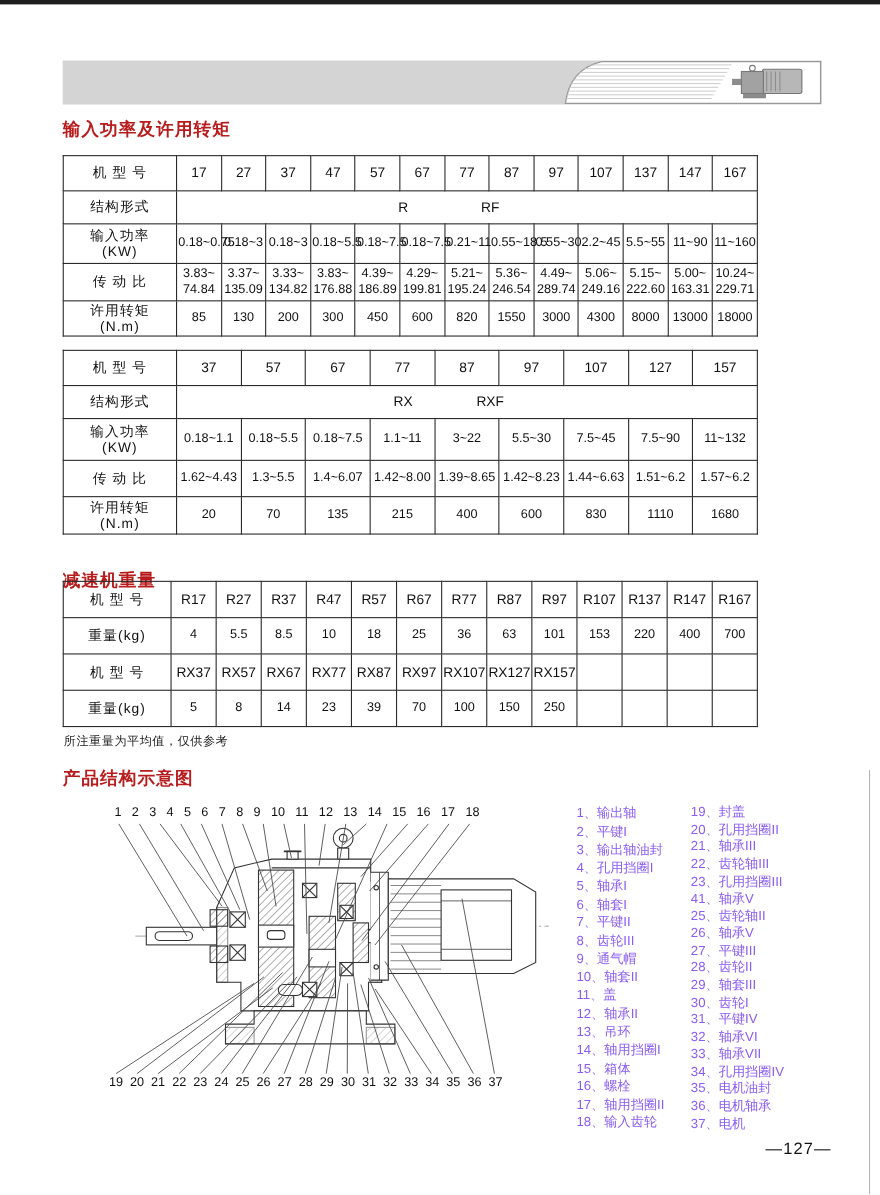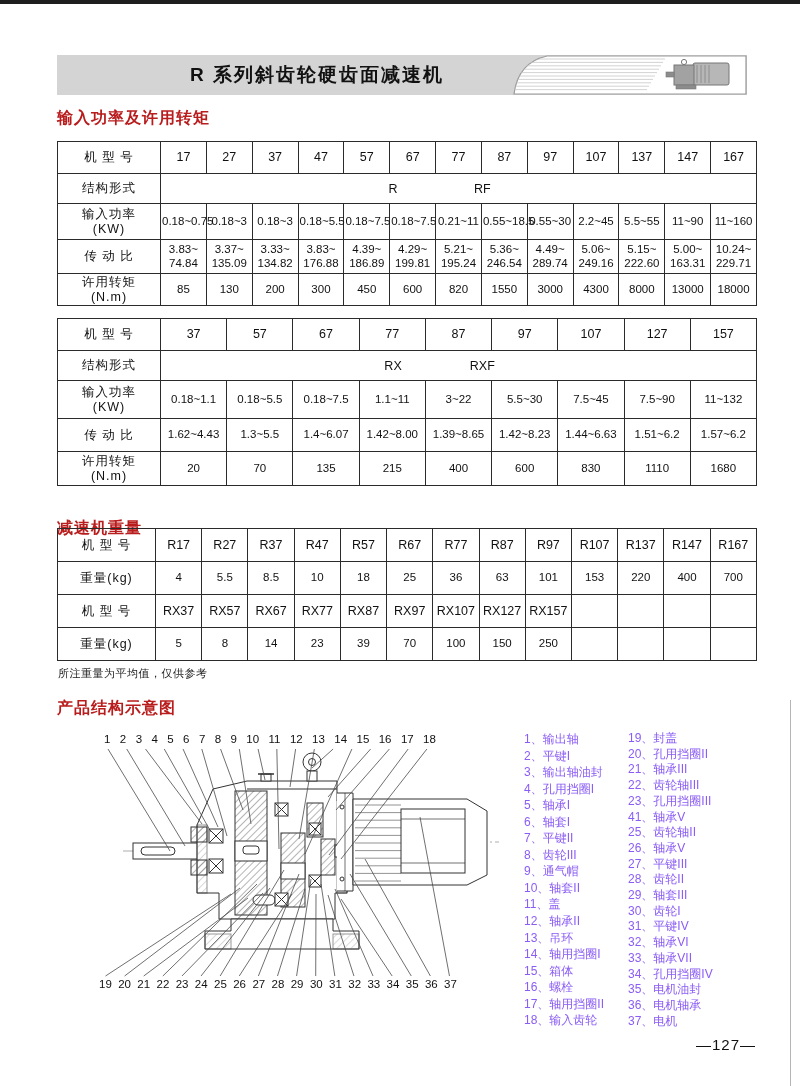--- a/index.html
+++ b/index.html
@@ -5,21 +5,21 @@
   html,body{margin:0;padding:0;background:#fff;}
   .page{position:relative;width:800px;height:1086px;background:#ffffff;overflow:hidden;
         font-family:"Liberation Sans","DejaVu Sans",sans-serif;color:#1a1a1a;}
   .topstrip{position:absolute;left:0;top:0;width:800px;height:4px;background:#1e1e1e;}
   .titlebar{position:absolute;left:57px;top:55px;width:690px;height:40px;background:#d4d4d4;}
   .titletext{position:absolute;left:60px;top:0;width:400px;height:40px;display:flex;align-items:center;justify-content:center;
              font-size:19px;font-weight:bold;letter-spacing:2px;color:#111;}
   .swoosh{position:absolute;right:0;top:0;}
   .heading{position:absolute;left:57px;font-size:16px;font-weight:bold;letter-spacing:1px;color:#b91c1c;}
   #heading1{top:108px;} #heading2{top:518px;} #heading3{top:698px;}
-  table.tbl{position:absolute;left:57px;width:700px;border-collapse:collapse;table-layout:fixed;}
+  table.tbl{position:absolute;left:57px;width:632px;border-collapse:collapse;table-layout:fixed;}
   #table-r{top:141px;} #table-rx{top:318px;} #weight-table{top:528px;}
   .tbl td{border:1px solid #2b2b2b;text-align:center;vertical-align:middle;font-size:11.5px;
           white-space:pre-line;padding:0 1px;line-height:1.2;color:#111;}
   .tbl td.rowlab{width:100px;font-size:12.5px;letter-spacing:1px;}
   #weight-table td.rowlab{width:95px;}
   #table-r tr:nth-child(1){height:32px;} #table-r tr:nth-child(2){height:30px;}
   #table-r tr:nth-child(3){height:36px;} #table-r tr:nth-child(4){height:34px;}
   #table-r tr:nth-child(5){height:32px;}
   #table-rx tr:nth-child(1){height:32px;} #table-rx tr:nth-child(2){height:30px;}
   #table-rx tr:nth-child(3){height:38px;} #table-rx tr:nth-child(4){height:33px;}
@@ -41,21 +41,20 @@
   .pagenum{position:absolute;right:44px;top:1036px;font-size:15px;letter-spacing:1px;color:#111;text-align:right;}
   .edgeline{position:absolute;left:790px;top:700px;width:1px;height:386px;background:#b5b5b5;}
 </style>
 </head>
 <body>
 
 <div class="page">
   <div class="topstrip"></div>
 
   <div class="titlebar">
-    <div class="titletext">R 系列斜齿轮硬齿面减速机</div>
     <svg class="swoosh" width="242" height="40" viewBox="0 0 242 40">
       <defs>
           <clipPath id="swc">
             <path d="M42,1 C24,5 12,16 9,39 L241,39 L241,1 Z"></path>
           </clipPath>
         </defs>
       <path d="M42,1 C24,5 12,16 9,39 L241,39 L241,1 Z" fill="#ffffff" stroke="#999999" stroke-width="1.2"></path>
       <g clip-path="url(#swc)" stroke="#c6c6c6" stroke-width="0.8">
         <line x1="6" y1="4" x2="160" y2="4"></line>
           <line x1="6" y1="7.4" x2="158" y2="7.4"></line>

